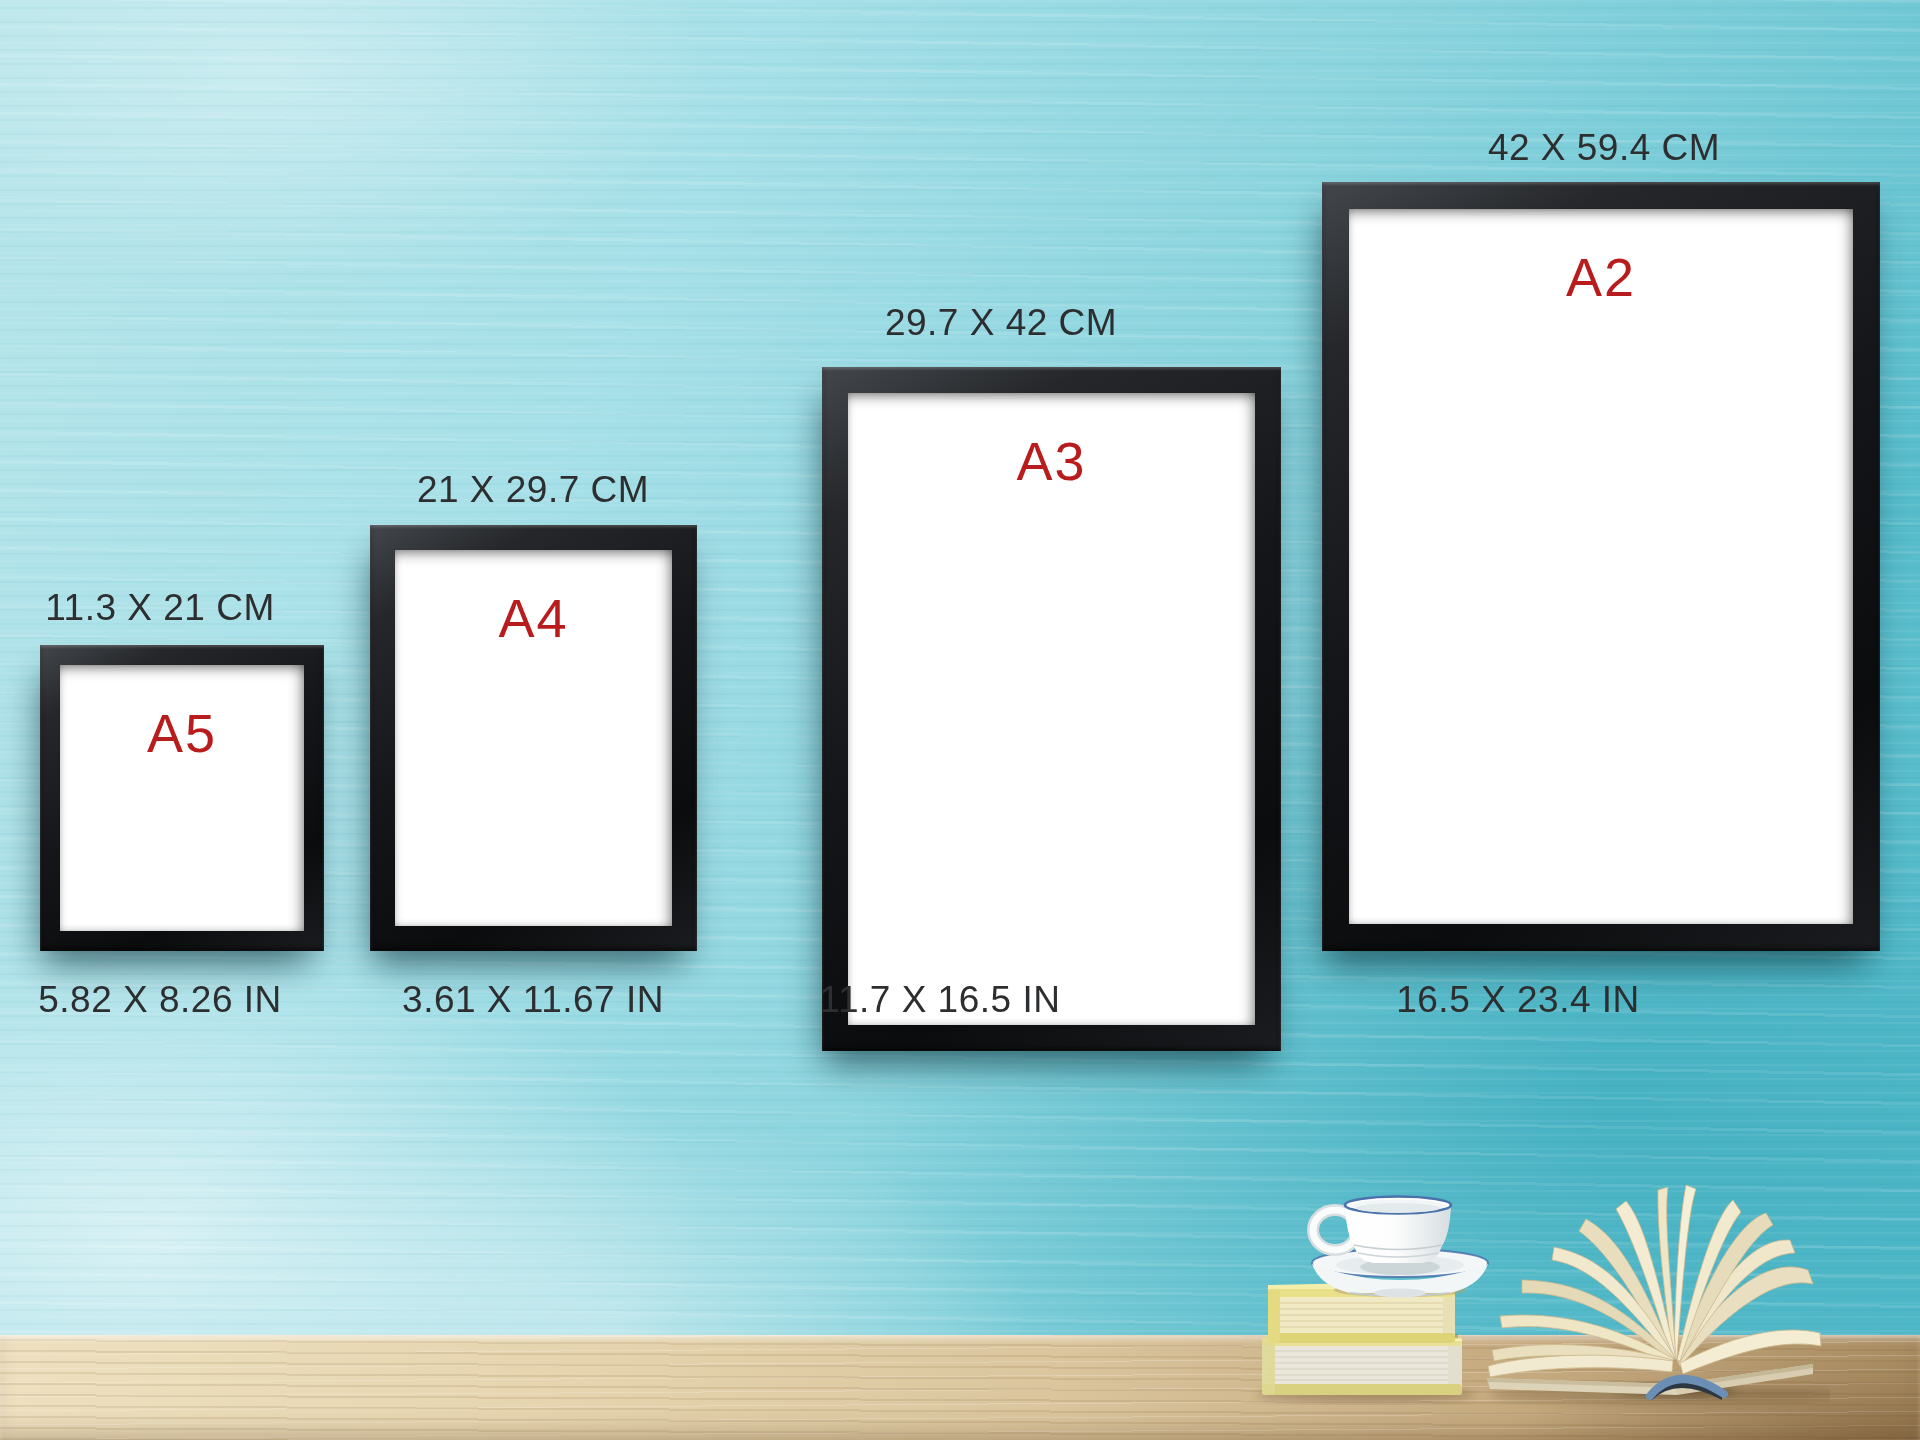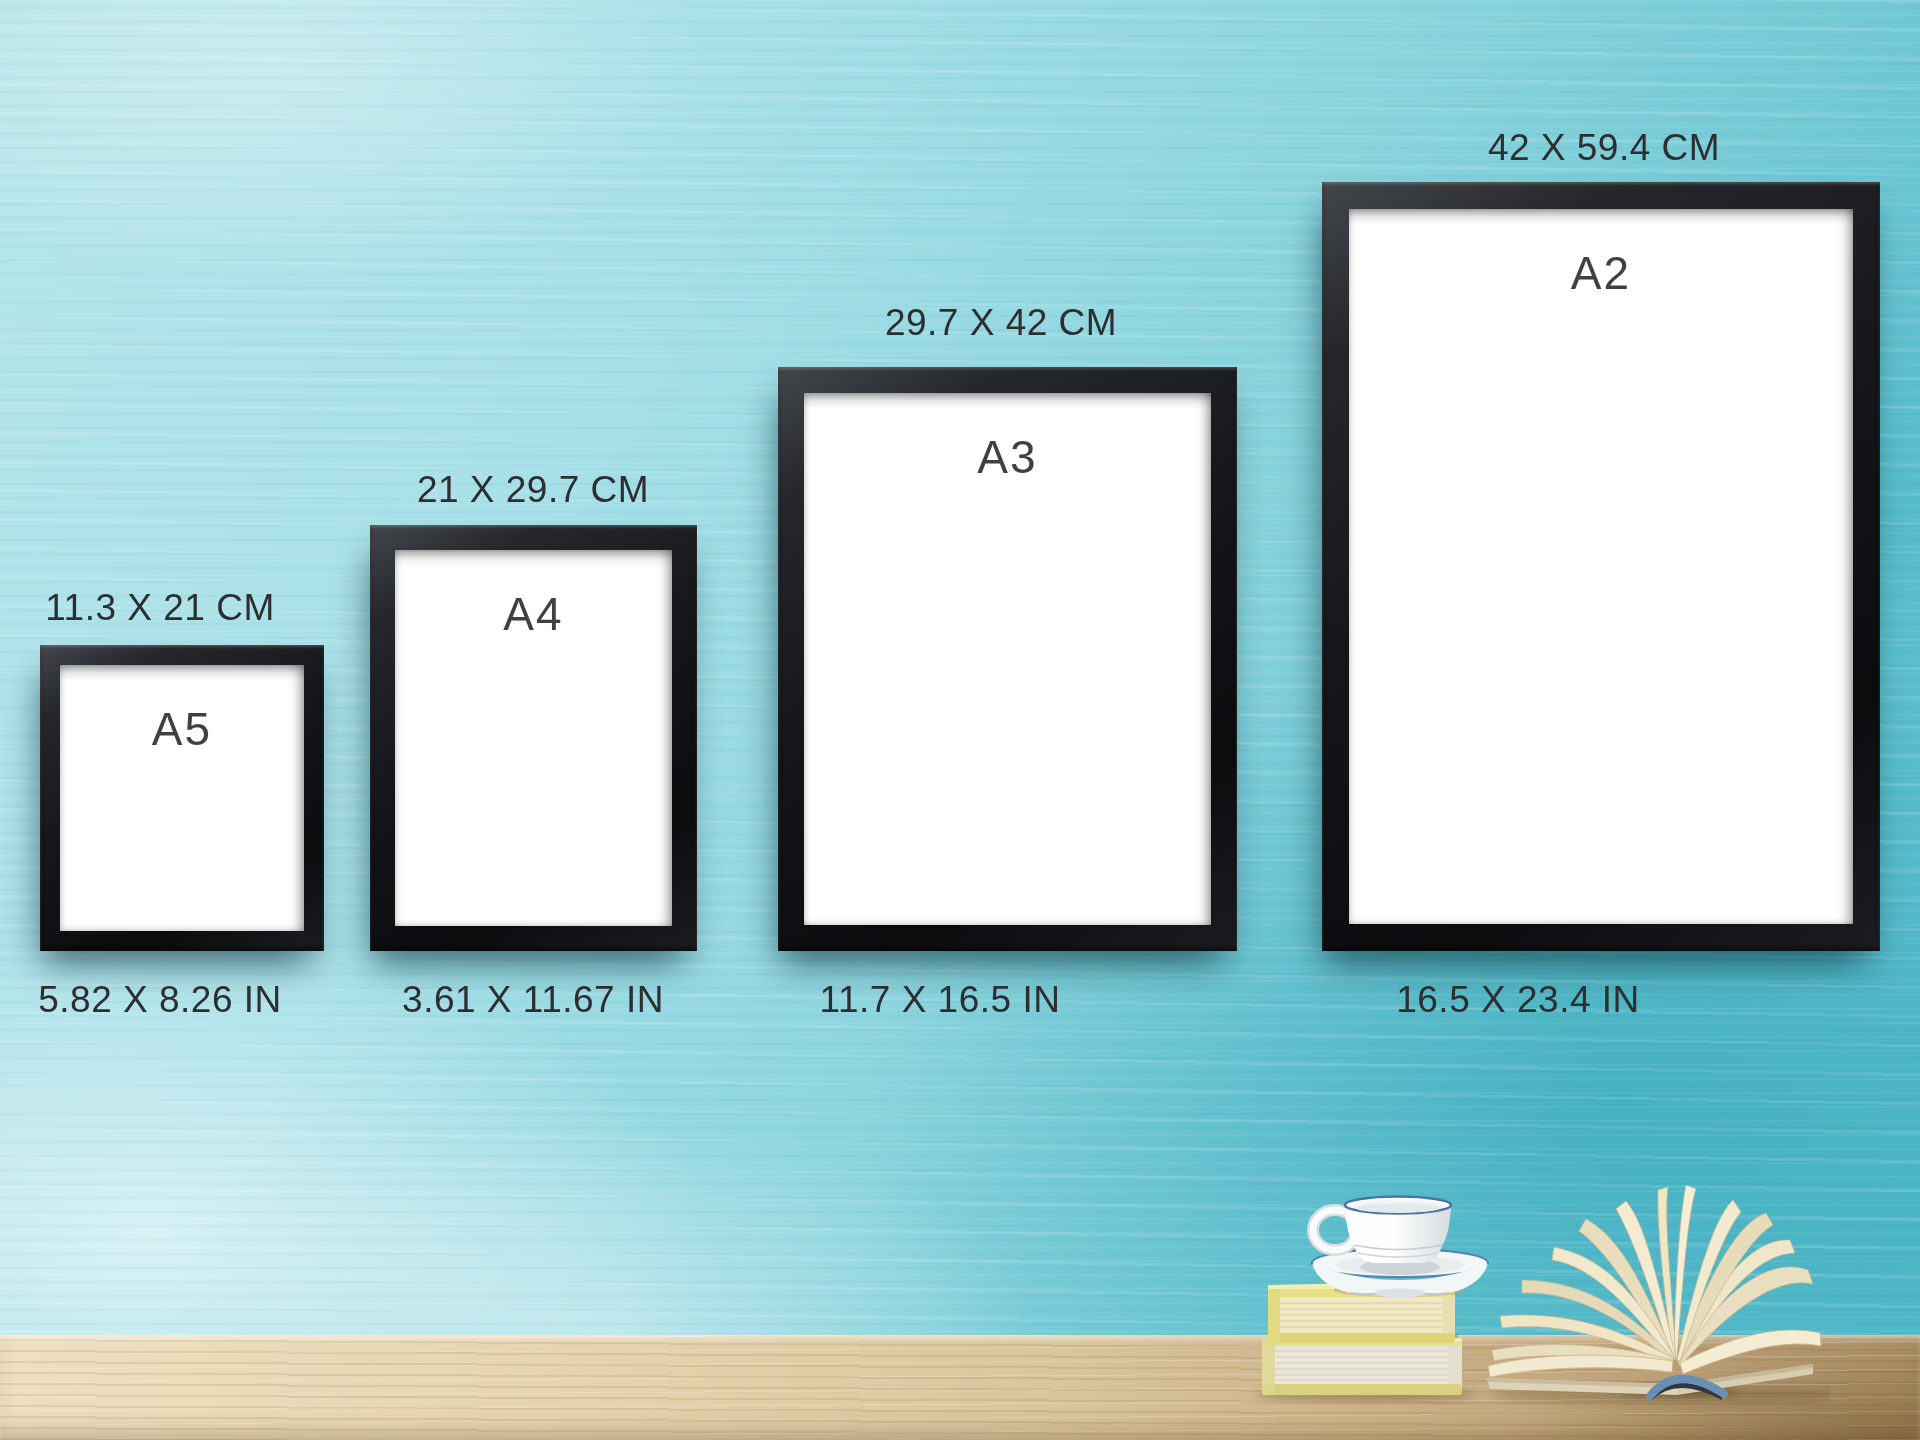--- a/index.html
+++ b/index.html
@@ -51,25 +51,25 @@
   .paper{
     position:absolute;inset:var(--bw);background:#ffffff;
     box-shadow:
       inset 0 10px 14px -8px rgba(0,0,0,.55),
       inset -10px 0 14px -8px rgba(0,0,0,.45),
       inset 6px 0 10px -8px rgba(0,0,0,.28),
       inset 0 -6px 10px -8px rgba(0,0,0,.30);
   }
   .paper-label{
     display:block;text-align:center;padding-top:37px;
-    font-size:46px;font-weight:400;letter-spacing:2px;color:#404040;
+    font-size:54px;font-weight:400;letter-spacing:2px;color:#b91c1c;
   }
   #a5-frame{left:40px;top:645px;width:284px;height:306px;--bw:20px;}
   #a4-frame{left:370px;top:525px;width:327px;height:426px;--bw:25px;}
-  #a3-frame{left:778px;top:367px;width:459px;height:584px;--bw:26px;}
+  #a3-frame{left:822px;top:367px;width:459px;height:684px;--bw:26px;}
   #a2-frame{left:1322px;top:182px;width:558px;height:769px;--bw:27px;}
   
   .cm-label,.in-label{
     position:absolute;height:40px;line-height:40px;text-align:center;
     font-size:37px;font-weight:400;letter-spacing:.5px;color:#2d2e30;white-space:nowrap;
   }
   #a5-cm{left:15px;top:588px;width:290px;}
   #a5-in{left:15px;top:980px;width:290px;}
   #a4-cm{left:390px;top:470px;width:286px;}
   #a4-in{left:390px;top:980px;width:286px;}

